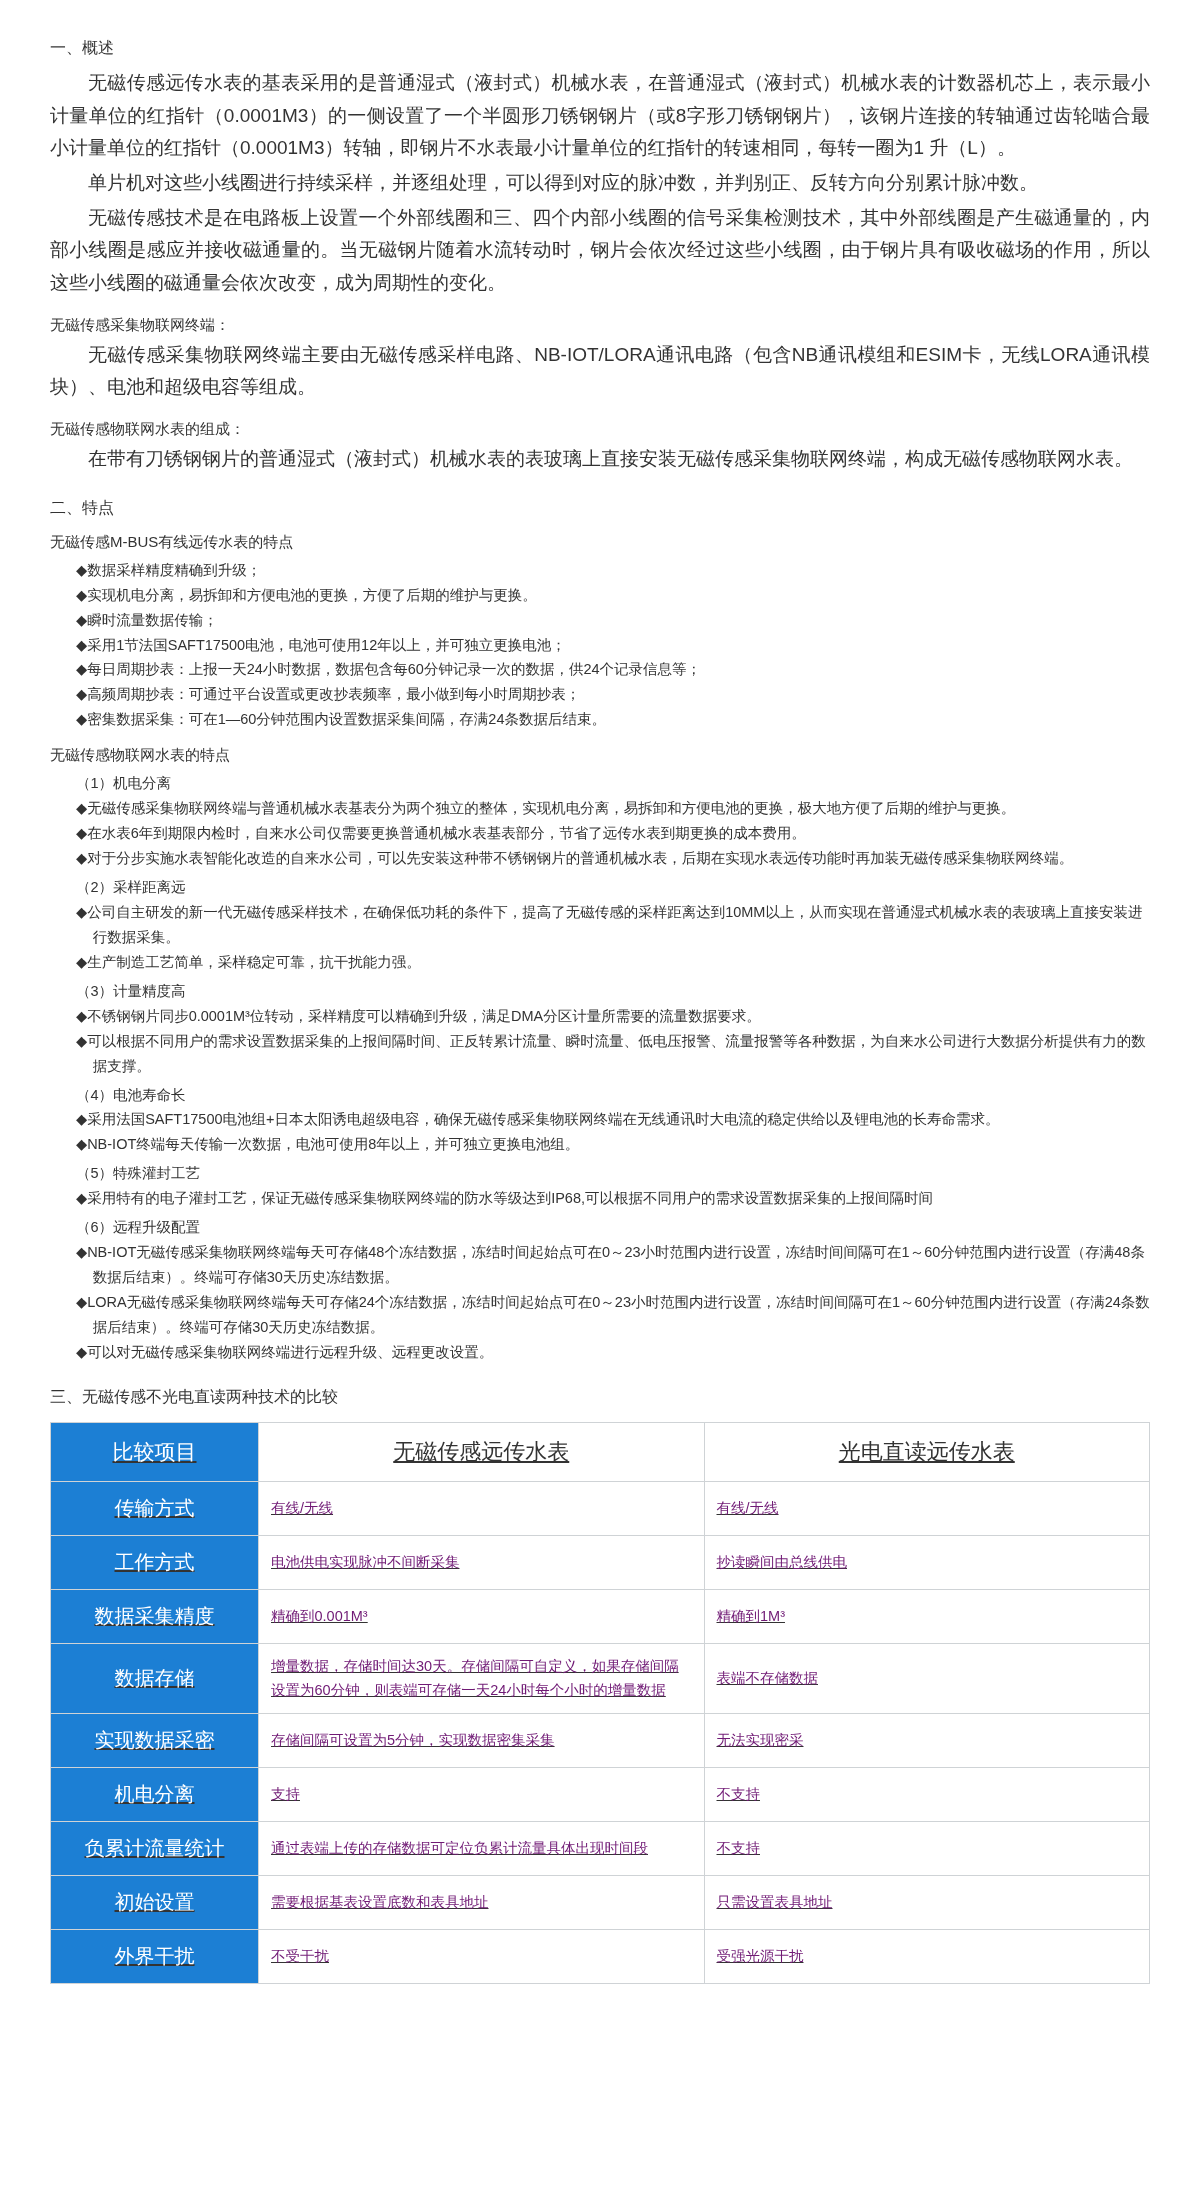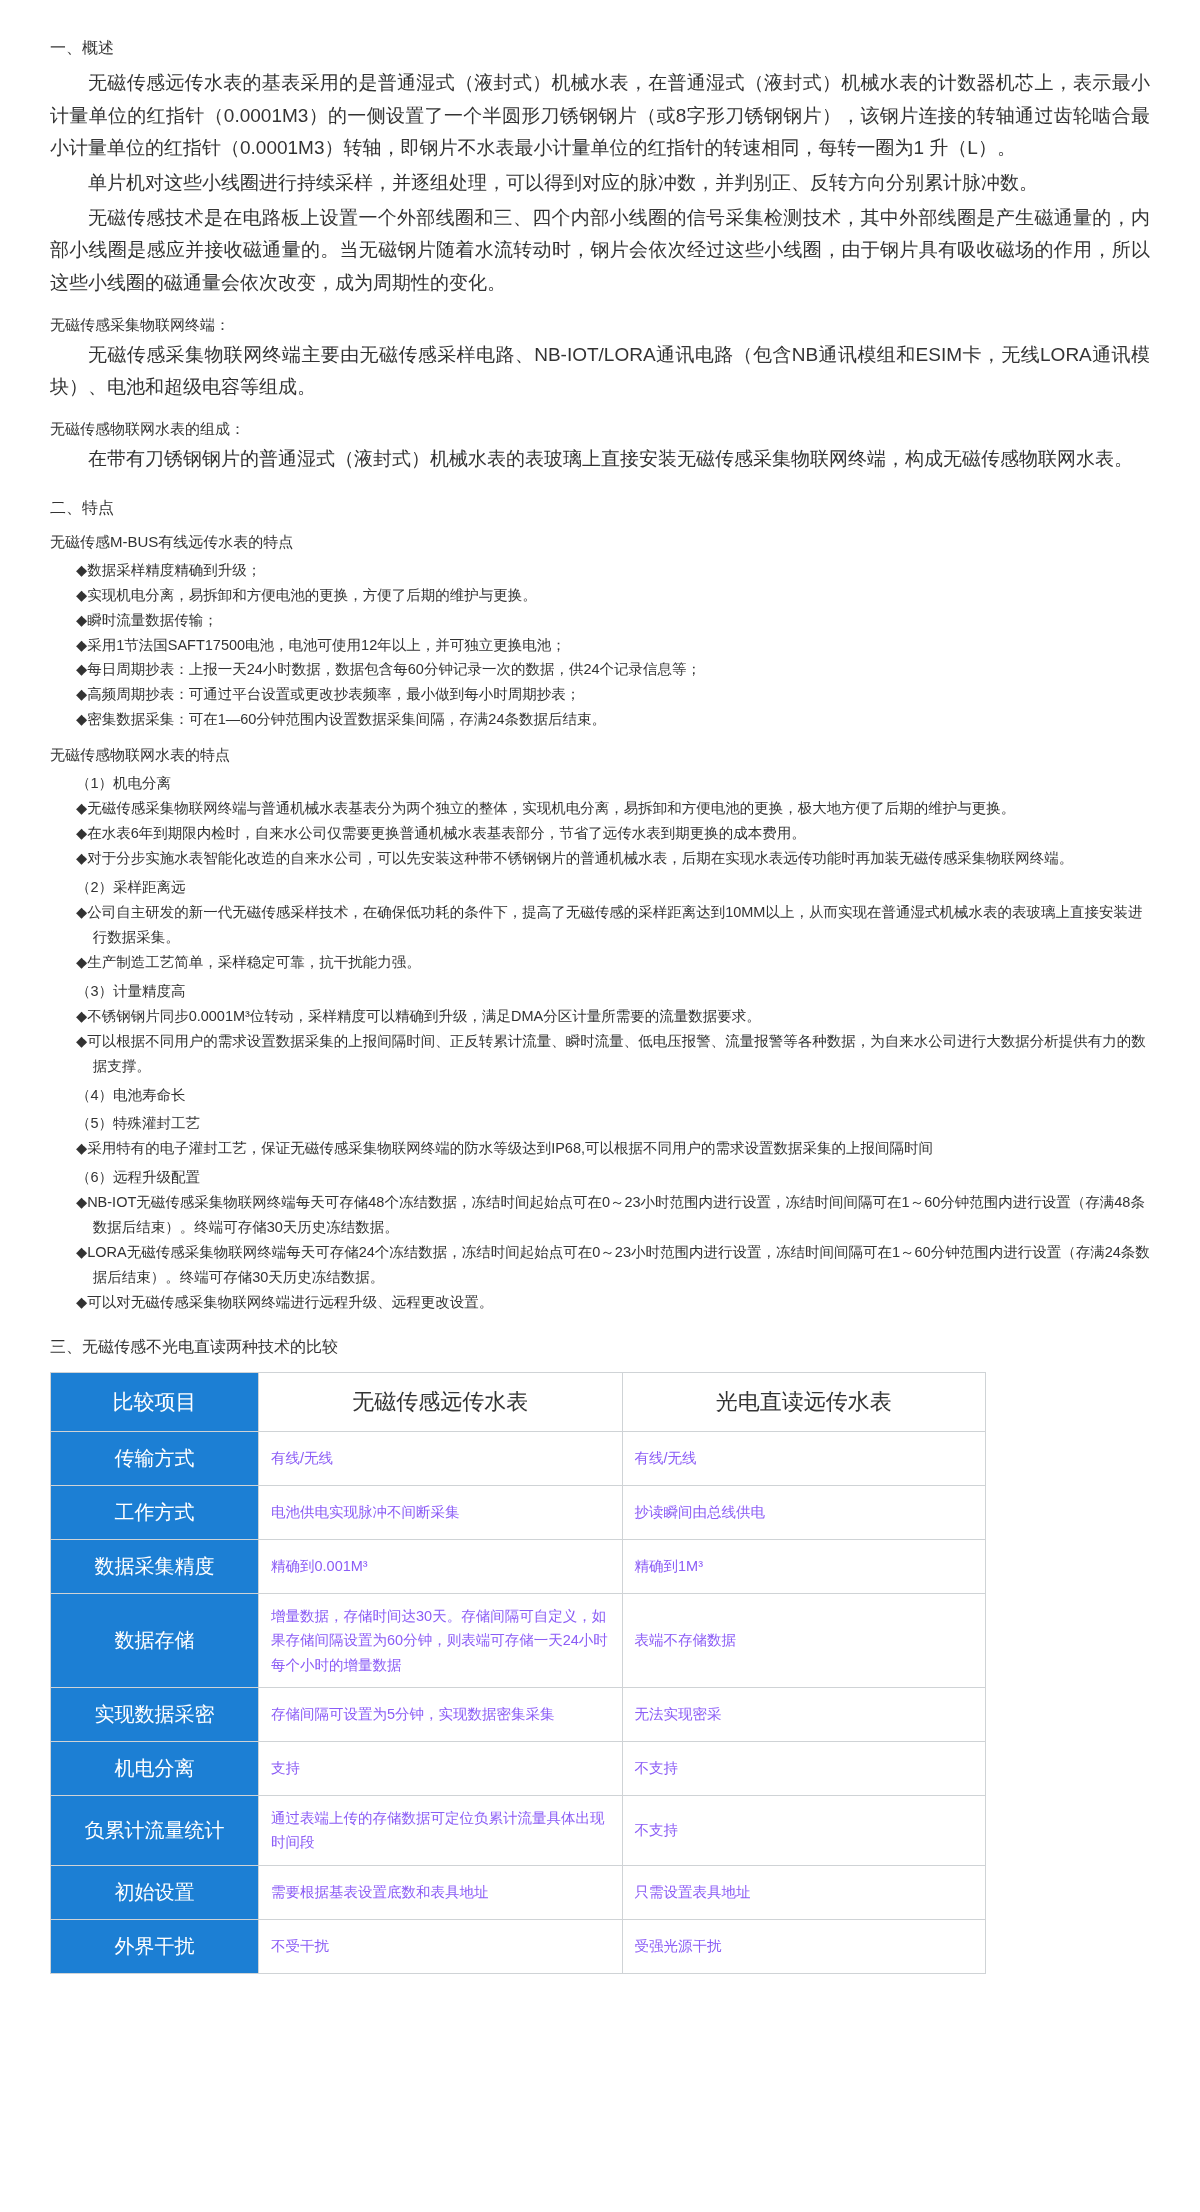--- a/index.html
+++ b/index.html
@@ -68,23 +68,24 @@
   }
   .group-title {
     font-size: 14.5px;
     line-height: 1.72;
     padding-left: 26px;
     margin: 4px 0 0 0;
   }
 
   table.cmp {
     border-collapse: collapse;
-    width: 936px;
+    width: 1100px;
     margin-top: 14px;
     table-layout: fixed;
+    text-decoration: underline;
   }
   table.cmp td, table.cmp th {
     border: 1px solid #cfd3d6;
     vertical-align: middle;
   }
   table.cmp .hcell {
     background: #1c7fd4;
     color: #ffffff;
     text-align: center;
     font-weight: normal;
@@ -99,21 +100,21 @@
     text-align: center;
     font-size: 22px;
     color: #333;
     padding: 14px 6px;
     background: #ffffff;
   }
   table.cmp .cell {
     font-size: 14.5px;
     line-height: 1.68;
     padding: 10px 12px;
-    color: #8b5cf6;
+    color: #701a75;
     background: #ffffff;
   }
 </style>
 </head>
 <body>
 
 <div class="page">
 
 
   <div class="content">
@@ -157,20 +158,24 @@
       <li>◆生产制造工艺简单，采样稳定可靠，抗干扰能力强。</li>
     </ul>
 
     <div class="group-title">（3）计量精度高</div>
     <ul class="bullets">
       <li>◆不锈钢钢片同步0.0001M³位转动，采样精度可以精确到升级，满足DMA分区计量所需要的流量数据要求。</li>
       <li>◆可以根据不同用户的需求设置数据采集的上报间隔时间、正反转累计流量、瞬时流量、低电压报警、流量报警等各种数据，为自来水公司进行大数据分析提供有力的数据支撑。</li>
     </ul>
 
     <div class="group-title">（4）电池寿命长</div>
+    <ul class="bullets">
+      <li>◆采用法国SAFT17500电池组+日本太阳诱电超级电容，确保无磁传感采集物联网终端在无线通讯时大电流的稳定供给以及锂电池的长寿命需求。</li>
+      <li>◆NB-IOT终端每天传输一次数据，电池可使用8年以上，并可独立更换电池组。</li>
+    </ul>
 
     <div class="group-title">（5）特殊灌封工艺</div>
     <ul class="bullets">
       <li>◆采用特有的电子灌封工艺，保证无磁传感采集物联网终端的防水等级达到IP68,可以根据不同用户的需求设置数据采集的上报间隔时间</li>
     </ul>
 
     <div class="group-title">（6）远程升级配置</div>
     <ul class="bullets">
       <li>◆NB-IOT无磁传感采集物联网终端每天可存储48个冻结数据，冻结时间起始点可在0～23小时范围内进行设置，冻结时间间隔可在1～60分钟范围内进行设置（存满48条数据后结束）。终端可存储30天历史冻结数据。</li>
       <li>◆LORA无磁传感采集物联网终端每天可存储24个冻结数据，冻结时间起始点可在0～23小时范围内进行设置，冻结时间间隔可在1～60分钟范围内进行设置（存满24条数据后结束）。终端可存储30天历史冻结数据。</li>

